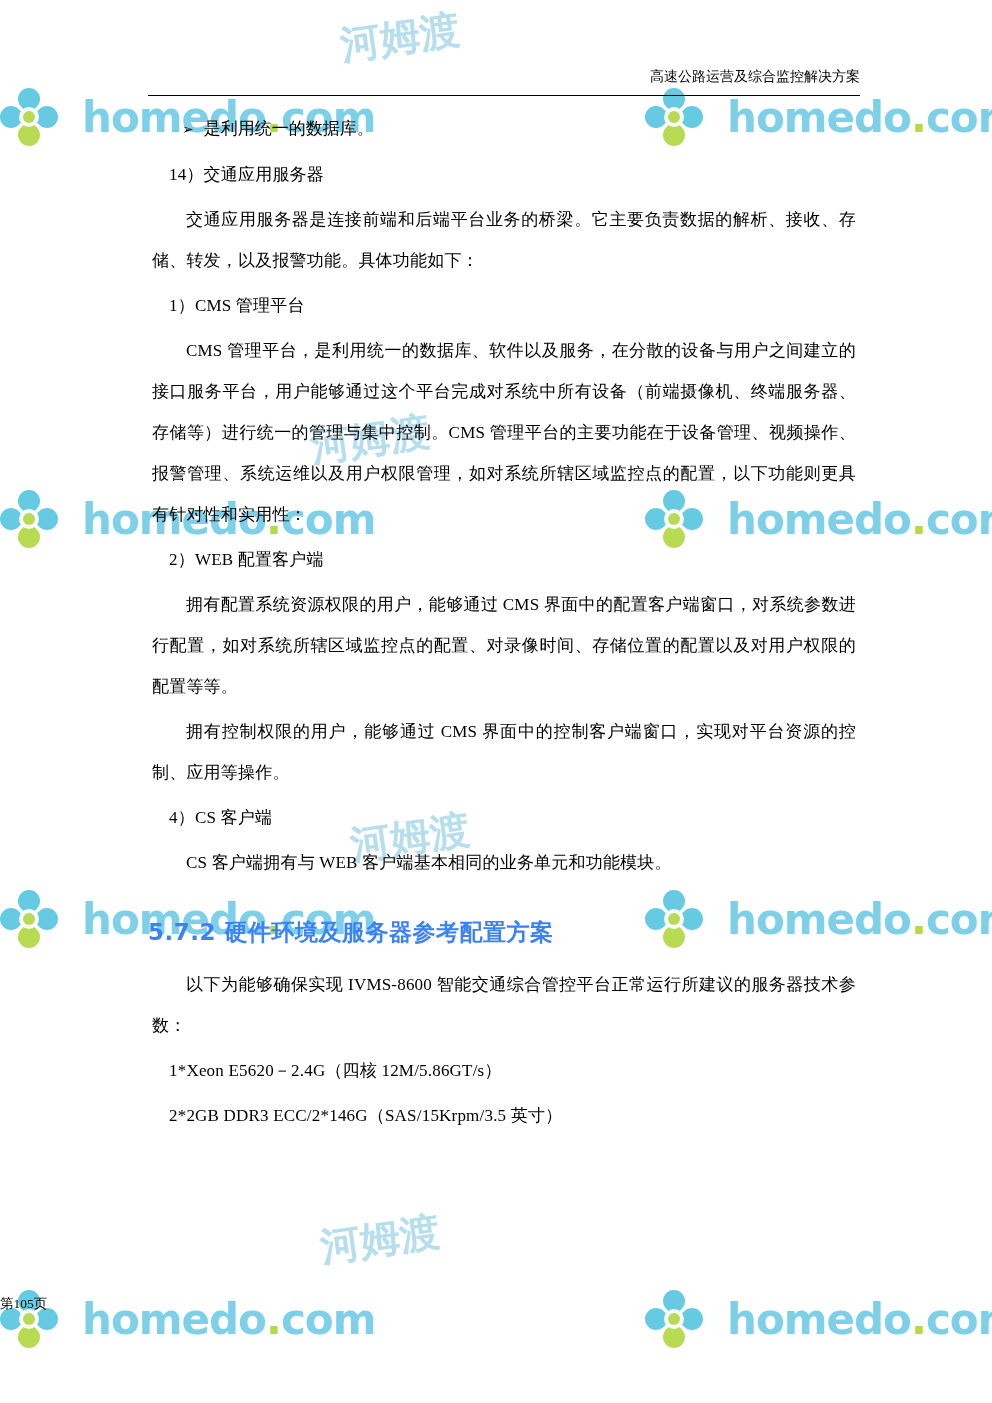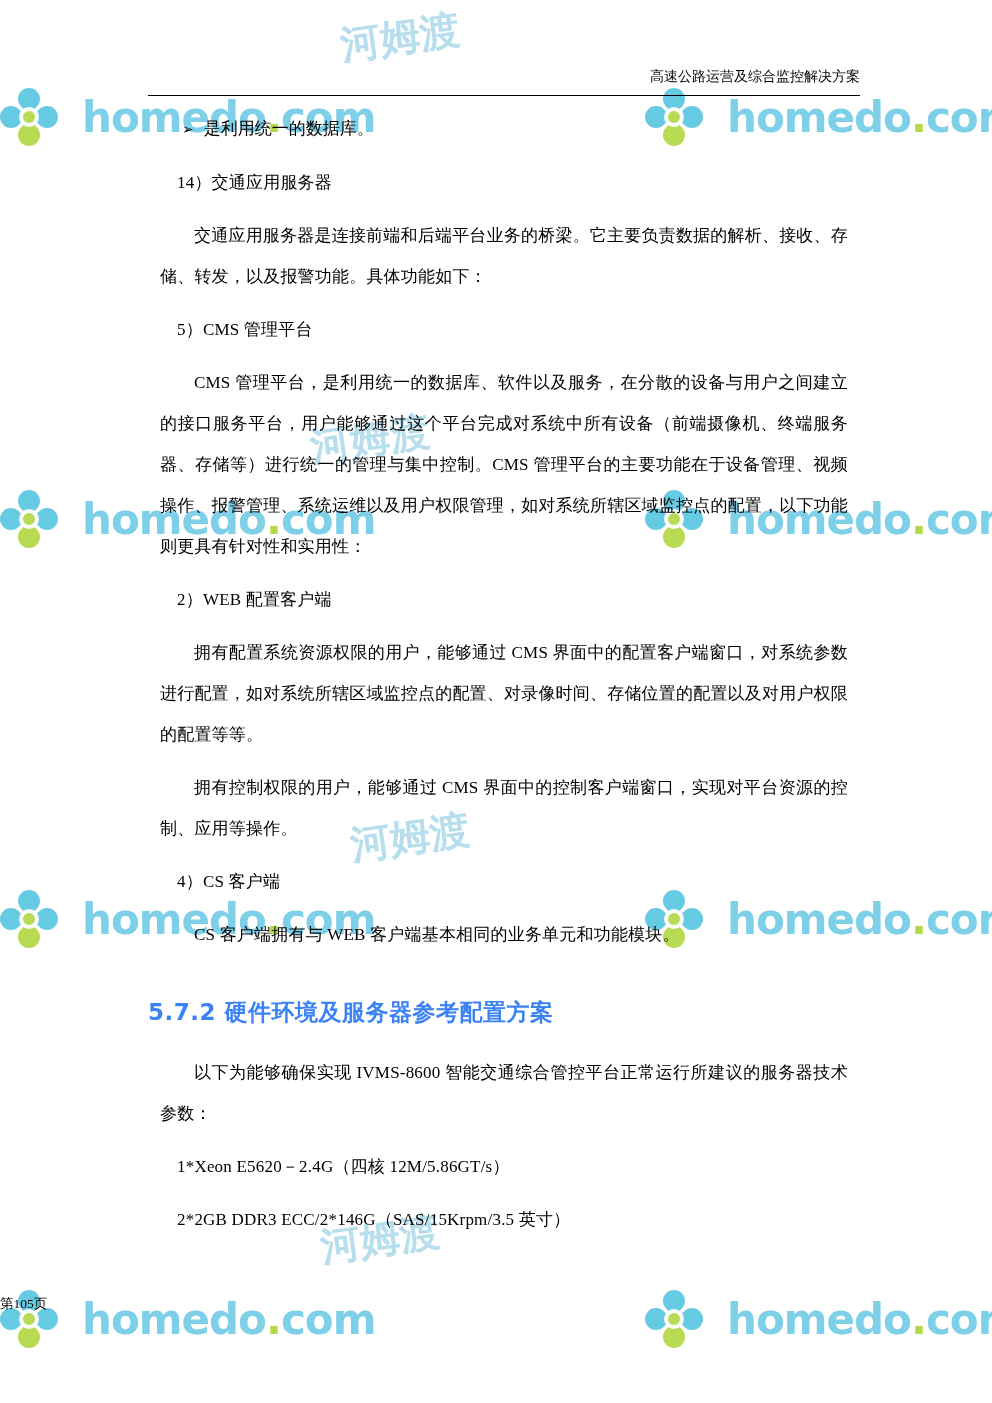--- a/index.html
+++ b/index.html
@@ -43,21 +43,21 @@
   }
 
   .content {
     position: absolute;
     top: 108px;
     left: 148px;
     width: 712px;
   }
 
   p {
-    margin: 12px;
+    margin: 4px;
     font-size: 17px;
     line-height: 41px;
     color: #000;
     text-align: justify;
     letter-spacing: 0.2px;
   }
   p.indent { text-indent: 2em; }
   p.indent1 { text-indent: 1em; }
 
   .bullet-line {
@@ -261,21 +261,21 @@
   <div class="header-rule"></div>
 
   <div class="content">
 
     <div class="bullet-line">
       <span class="bullet-arrow">➢</span><span>是利用统一的数据库。</span>
     </div>
 
     <p class="indent1">14）交通应用服务器</p>
     <p class="indent">交通应用服务器是连接前端和后端平台业务的桥梁。它主要负责数据的解析、接收、存储、转发，以及报警功能。具体功能如下：</p>
-    <p class="indent1">5）CMS 管理平台</p>
+    <p class="indent1">1）CMS 管理平台</p>
     <p class="indent">CMS 管理平台，是利用统一的数据库、软件以及服务，在分散的设备与用户之间建立的接口服务平台，用户能够通过这个平台完成对系统中所有设备（前端摄像机、终端服务器、存储等）进行统一的管理与集中控制。CMS 管理平台的主要功能在于设备管理、视频操作、报警管理、系统运维以及用户权限管理，如对系统所辖区域监控点的配置，以下功能则更具有针对性和实用性：</p>
     <p class="indent1">2）WEB 配置客户端</p>
     <p class="indent">拥有配置系统资源权限的用户，能够通过 CMS 界面中的配置客户端窗口，对系统参数进行配置，如对系统所辖区域监控点的配置、对录像时间、存储位置的配置以及对用户权限的配置等等。</p>
     <p class="indent">拥有控制权限的用户，能够通过 CMS 界面中的控制客户端窗口，实现对平台资源的控制、应用等操作。</p>
     <p class="indent1">4）CS 客户端</p>
     <p class="indent">CS 客户端拥有与 WEB 客户端基本相同的业务单元和功能模块。</p>
 
     <h2 class="section">5.7.2 硬件环境及服务器参考配置方案</h2>
 
     <p class="indent">以下为能够确保实现 IVMS-8600 智能交通综合管控平台正常运行所建议的服务器技术参数：</p>

